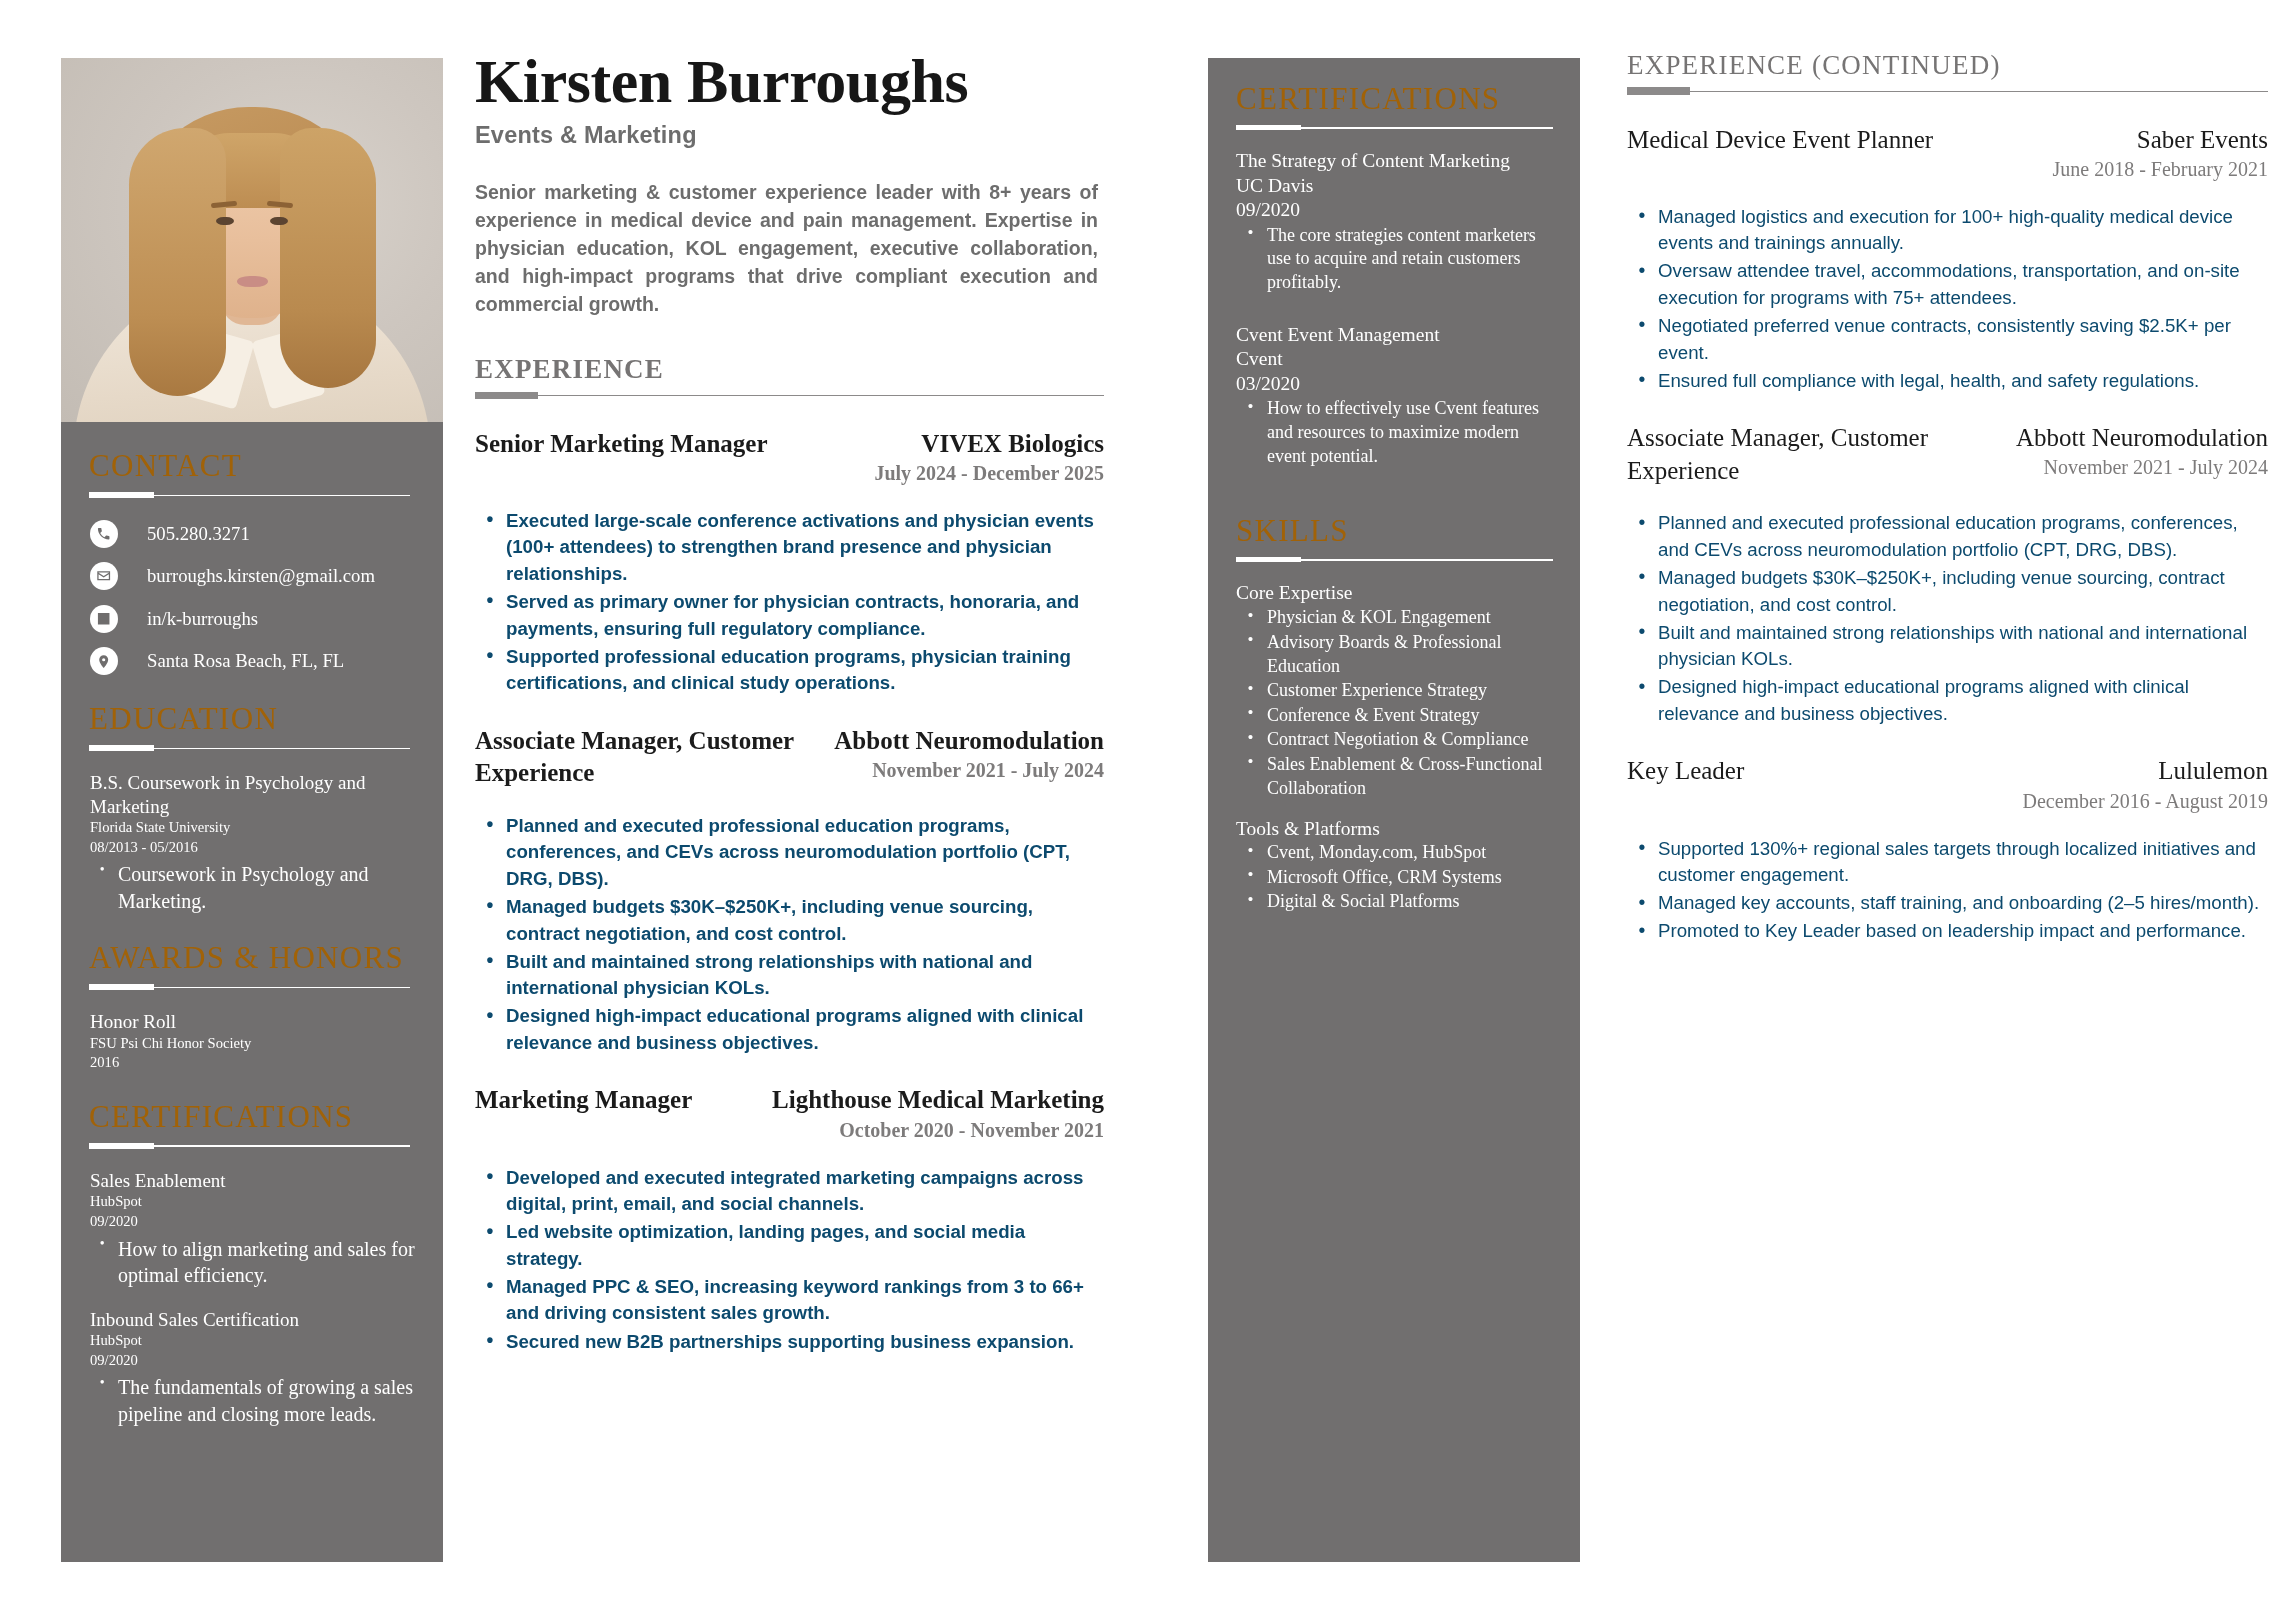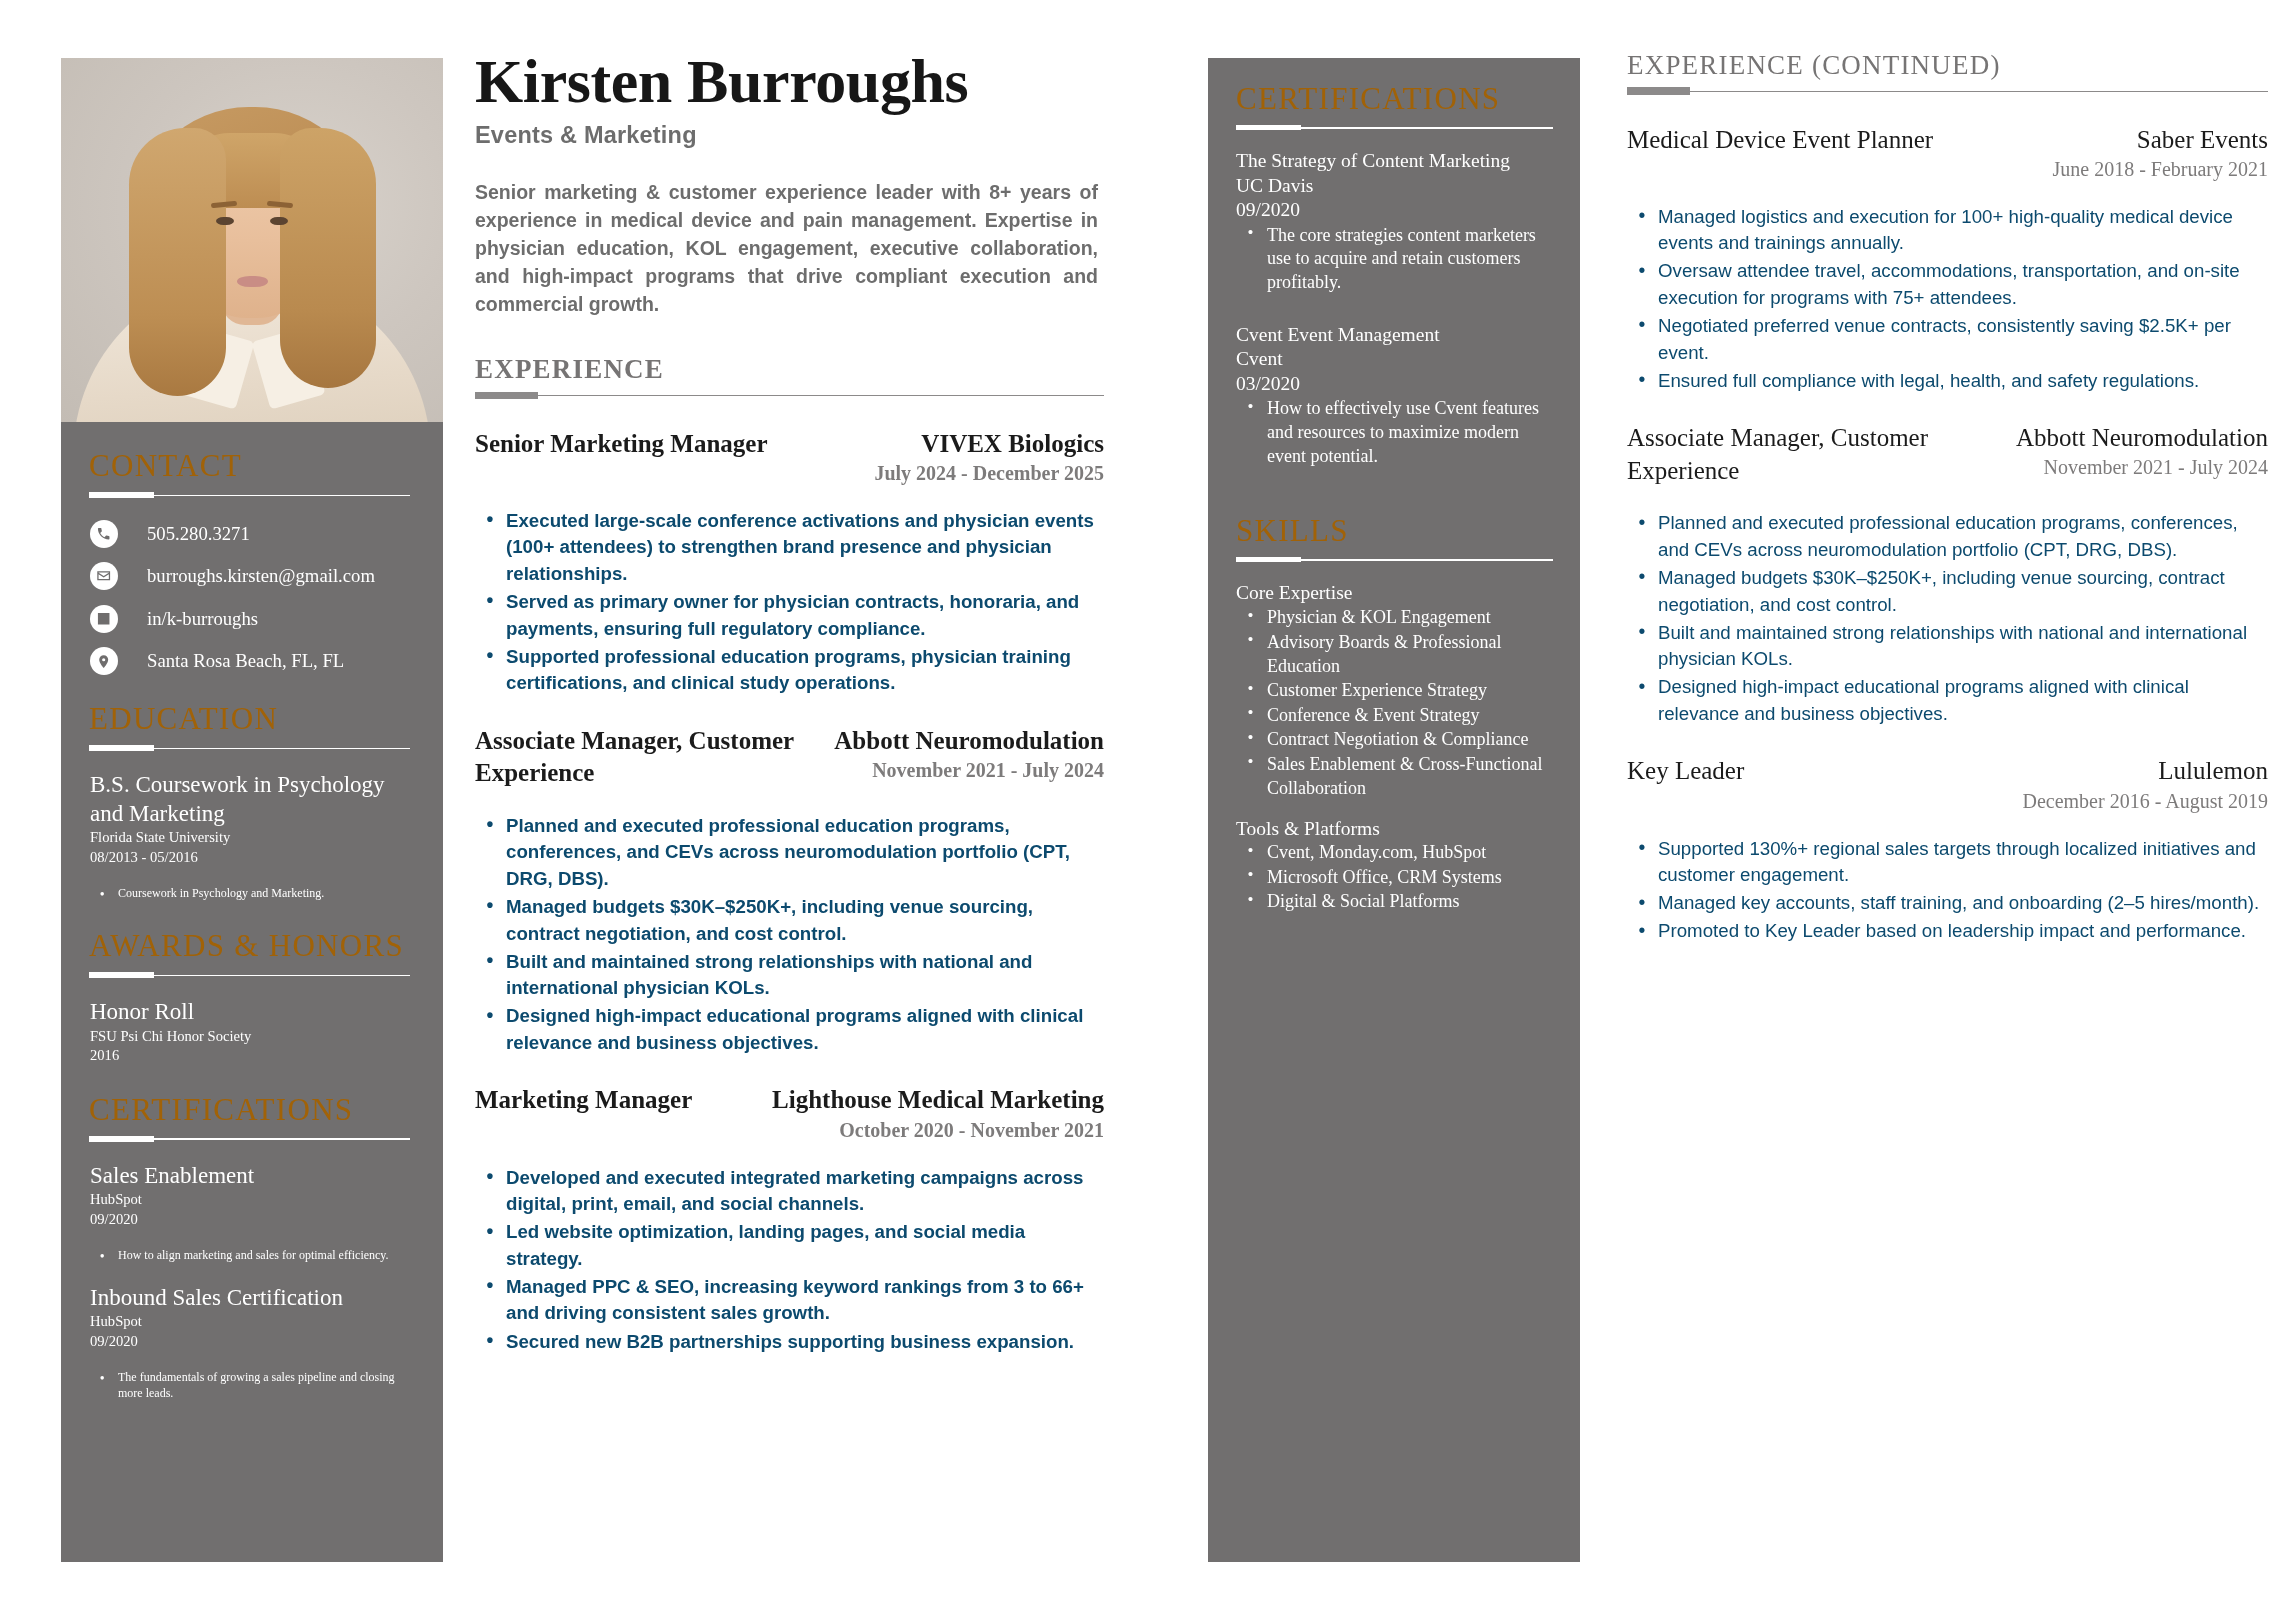--- a/index.html
+++ b/index.html
@@ -103,27 +103,27 @@
     width:28px; height:28px; border-radius:50%; background:#ffffff;
     display:flex; align-items:center; justify-content:center; flex:0 0 28px;
   }
   .ic-circle svg{ width:15.4px; height:15.4px; fill:#6f6d6d; }
   .contact-text{
     font-family:"Liberation Serif", serif;
     font-size:18.7px; color:#ffffff; margin-left:29px; white-space:nowrap;
   }
 
   .sb-block{ margin:19.5px 0 0 29px; width:325px; color:#fff; }
-  .sb-title{ font-family:"Liberation Serif", serif; font-size:23px; line-height:1.24; }
+  .sb-title{ font-family:"Liberation Serif", serif; font-size:19px; line-height:1.24; }
   .sb-sub  { font-family:"Liberation Serif", serif; font-size:14.6px; line-height:1.34; }
   .sb-date { font-family:"Liberation Serif", serif; font-size:14.6px; line-height:1.34; }
   .sb-ul{ list-style:none; margin:1.6px 0 0 0; }
   .sb-ul li{
-    font-family:"Liberation Serif", serif; font-size:12px; line-height:1.32;
-    position:relative; padding-left:28px; margin-top:19px;
+    font-family:"Liberation Serif", serif; font-size:20px; line-height:1.32;
+    position:relative; padding-left:28px; margin-top:4px;
   }
   .sb-ul li:before{ content:"•"; position:absolute; left:9.7px; top:-0.8px; font-size:14px; }
 
   
   .dk-block{ margin:18px 0 0 28px; width:325px; color:#fff; }
   .dk-title{ font-family:"Liberation Serif", serif; font-size:19.5px; line-height:1.26; }
   .dk-ul{ list-style:none; margin:0.8px 0 0 0; }
   .dk-ul li{
     font-family:"Liberation Serif", serif; font-size:18px; line-height:1.32;
     position:relative; padding-left:31px; margin-top:0.8px;

